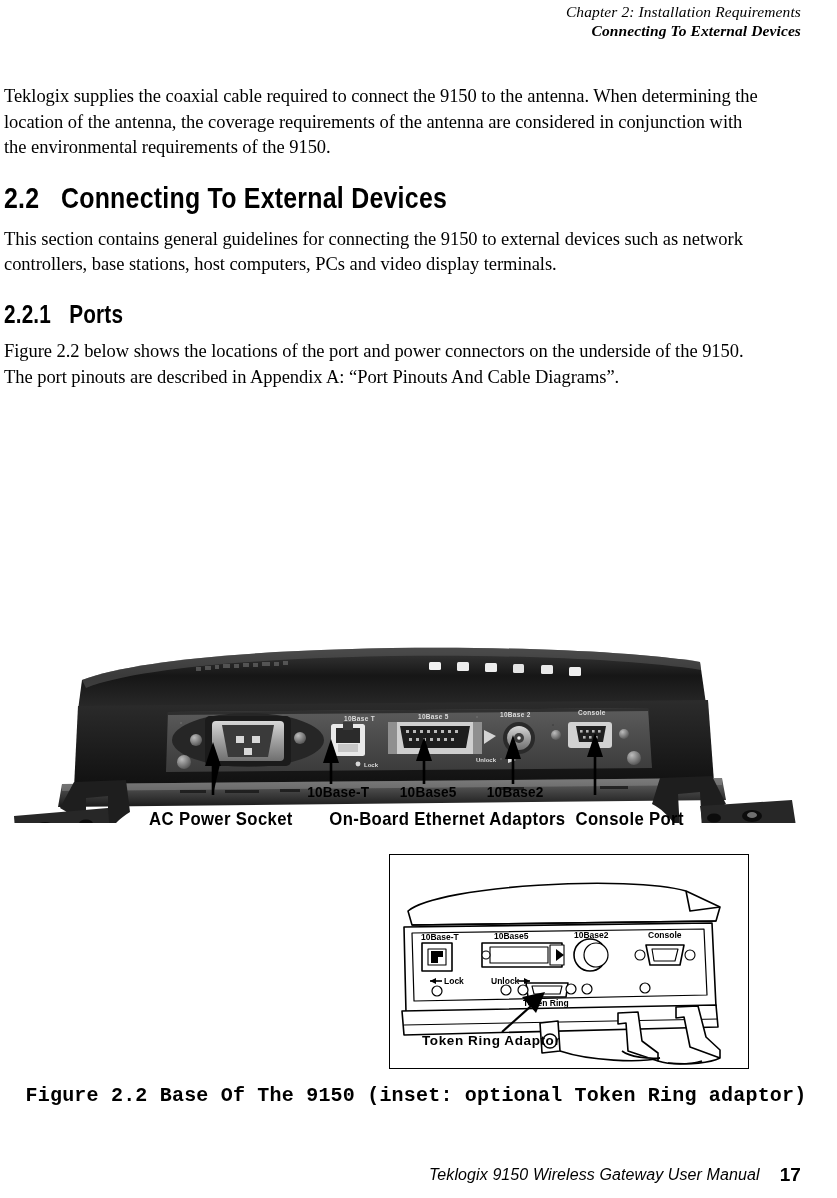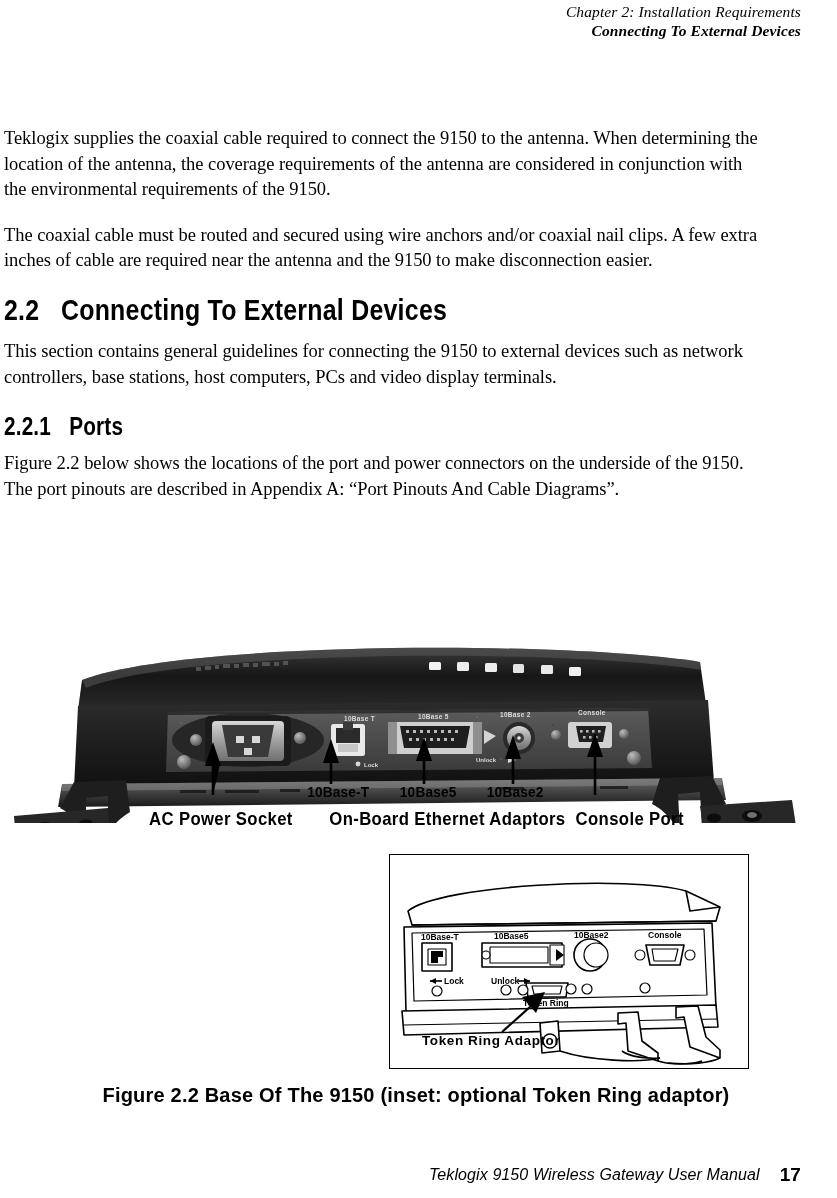--- a/index.html
+++ b/index.html
@@ -47,21 +47,20 @@
     letter-spacing: 0.1px;
     display: block;
   }
 
   
   .content {
     position: absolute;
     left: 4px;
     top: 84px;
     width: 760px;
-    margin-top: 42px;
   }
   p.body {
     font-size: 18.5px;
     line-height: 25.6px;
     margin: 0 0 20px 0;
     text-align: left;
     letter-spacing: -0.05px;
   }
   p.body.tight { margin-bottom: 19px; }
 
@@ -108,21 +107,21 @@
     width: 800px;
     height: 200px;
   }
 
   .fig-caption {
     position: absolute;
     left: 0;
     top: 466px;
     width: 837px;
     text-align: center;
-    font-family: Liberation Sans, sans-serif;
+    font-family: Liberation Mono, monospace;
     font-weight: bold;
     font-size: 20px;
     letter-spacing: 0.2px;
   }
   .fig-caption span { margin-right: 5px; }
 
   
   .callouts {
     position: absolute;
     left: 0;
@@ -189,21 +188,20 @@
 
   <div class="header">
     <span class="header-chapter">Chapter 2:  Installation Requirements</span>
     <span class="header-section">Connecting To External Devices</span>
   </div>
 
   <div class="content">
 
     <p class="body">Teklogix supplies the coaxial cable required to connect the 9150 to the antenna. When determining the location of the antenna, the coverage requirements of the antenna are considered in conjunction with the environmental requirements of the 9150.</p>
 
-    <p class="body tight">The coaxial cable must be routed and secured using wire anchors and/or coaxial nail clips. A few extra inches of cable are required near the antenna and the 9150 to make disconnection easier.</p>
 
     <h2 class="sec">
       <span class="num">2.2</span><span class="ttl">Connecting To External Devices</span>
     </h2>
 
     <p class="body">This section contains general guidelines for connecting the 9150 to external devices such as network controllers, base stations, host computers, PCs and video display terminals.</p>
 
     <h3 class="subsec">
       <span class="num">2.2.1</span><span>Ports</span>
     </h3>

